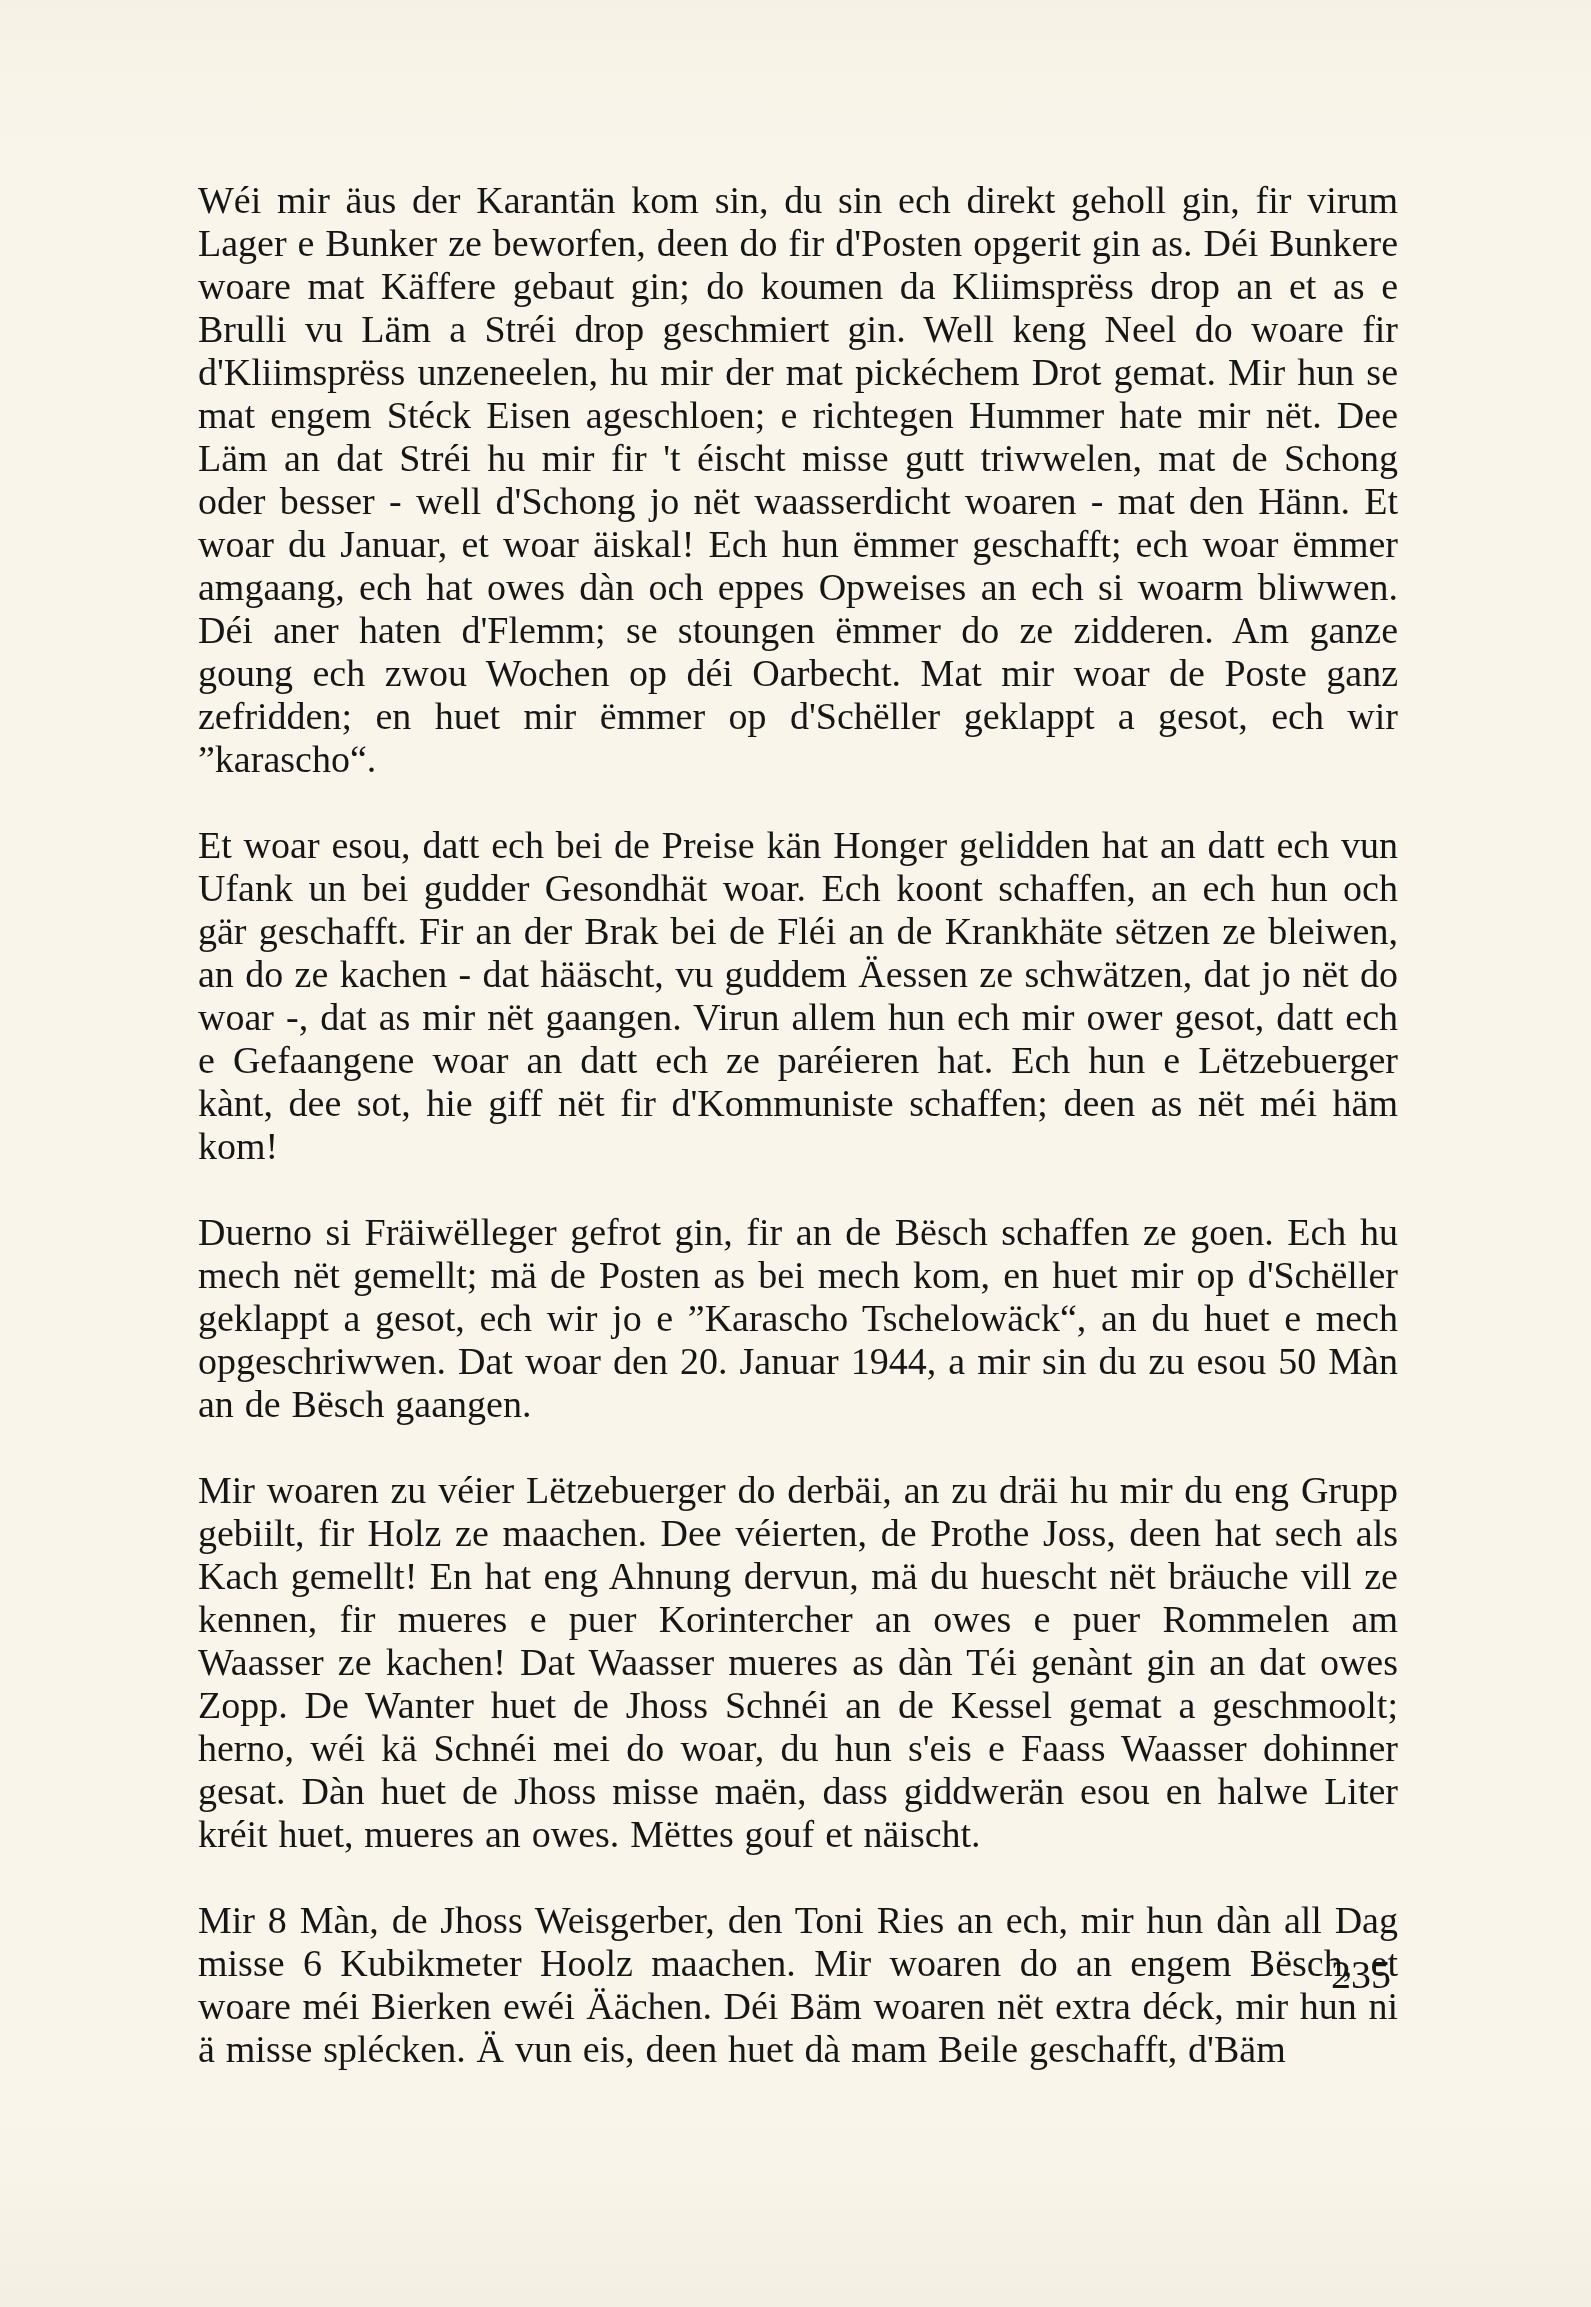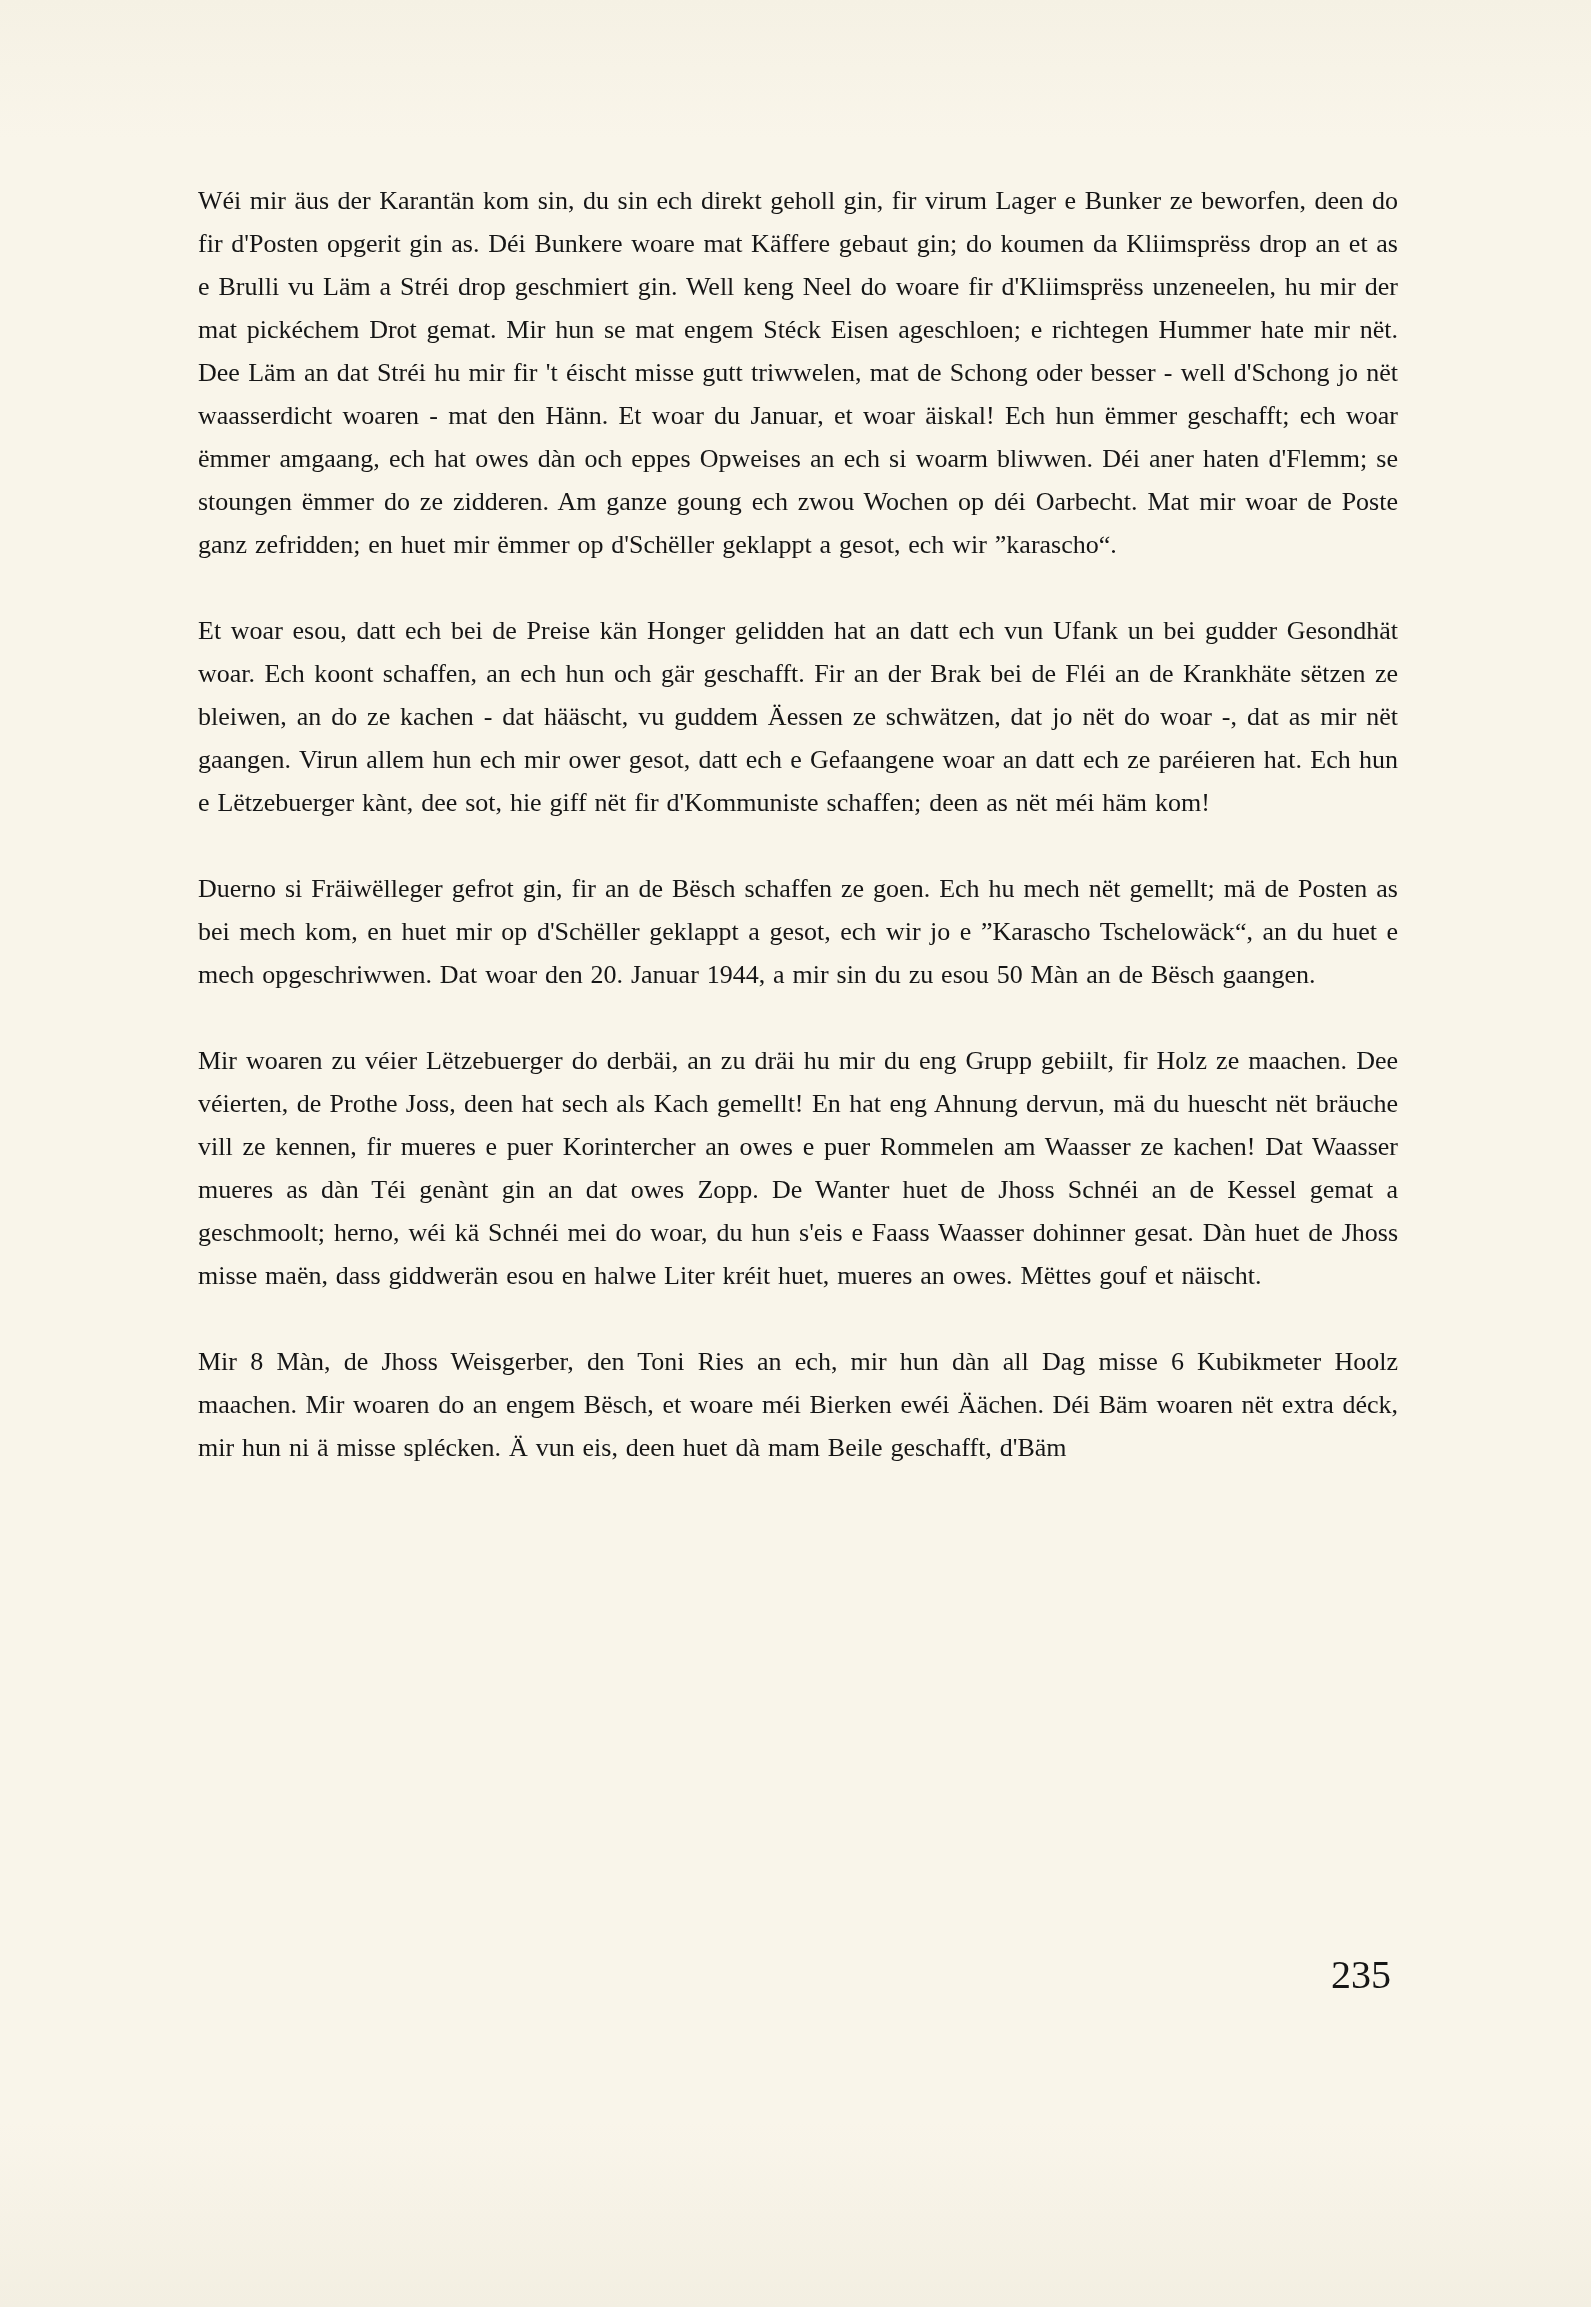--- a/index.html
+++ b/index.html
@@ -21,21 +21,21 @@
       linear-gradient(180deg, #f5f1e4 0%, #f9f5ea 6%, #f9f5ea 92%, #f3efe2 100%);
   }
   .text-block {
     position: absolute;
     left: 198px;
     top: 179px;
     width: 1200px;
     color: #161616;
   }
   .text-block p {
-    font-size: 26px;
+    font-size: 38px;
     line-height: 43px;
     text-align: justify;
     margin: 0 0 43px 0;
     word-spacing: 1.4px;
   }
   .page-number {
     position: absolute;
     right: 200px;
     top: 1951px;
     font-size: 40px;

